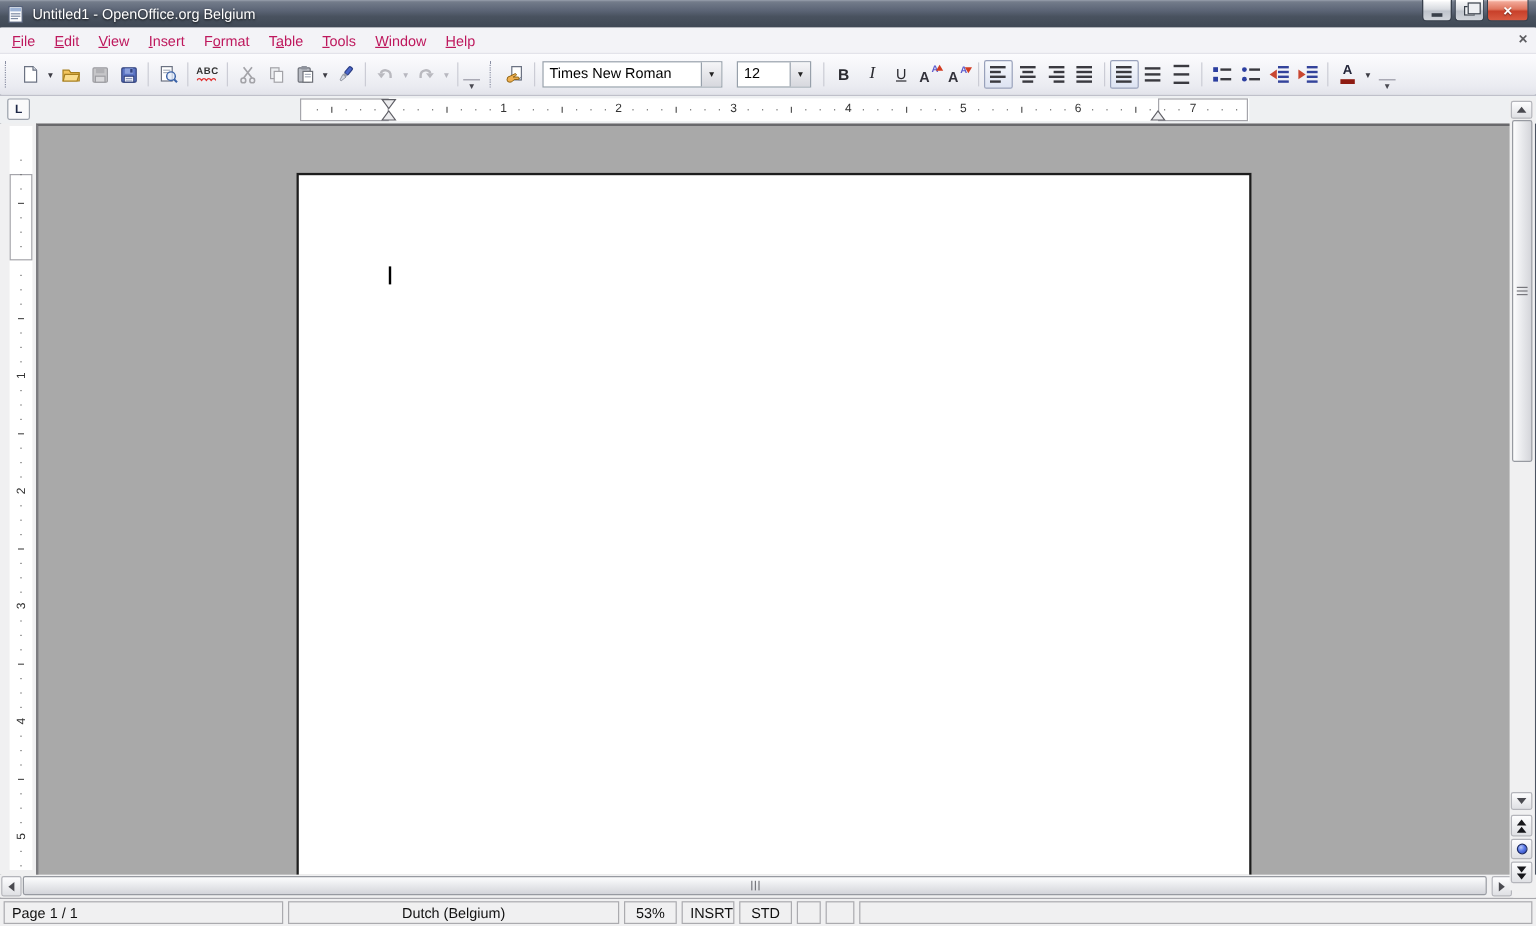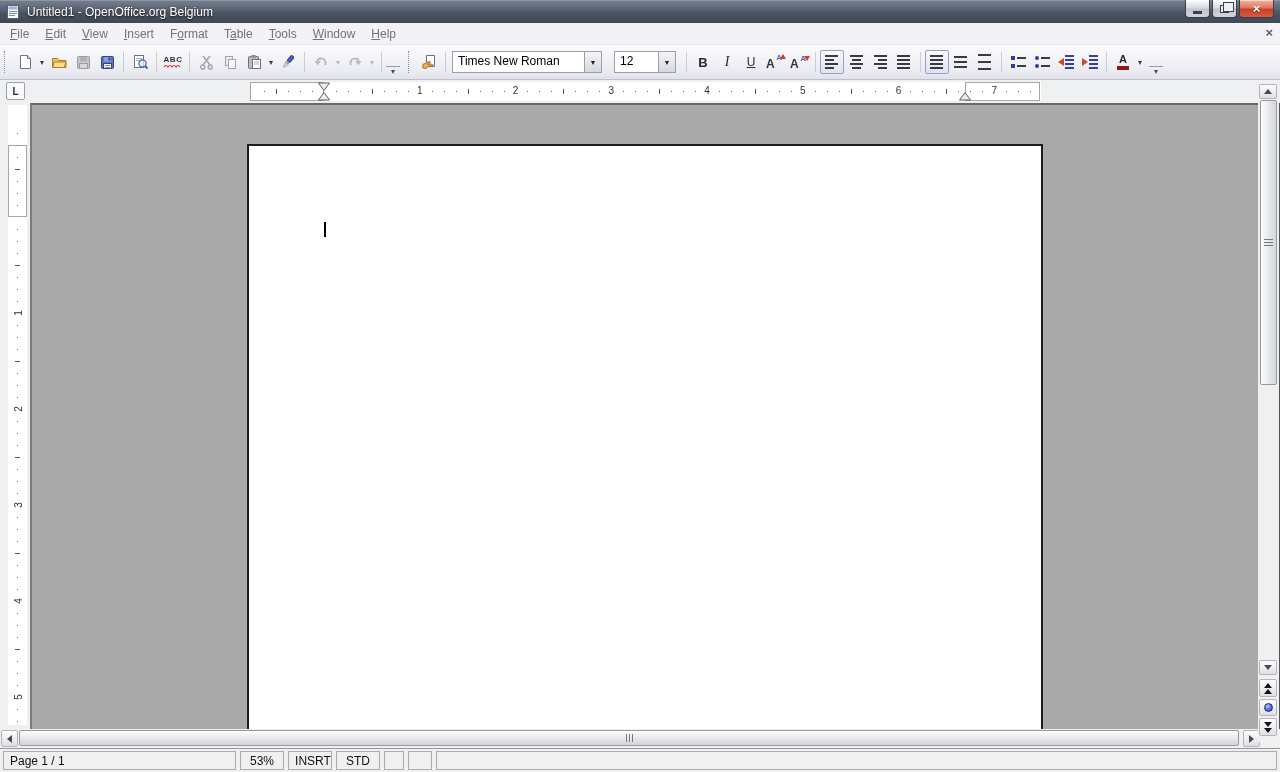--- a/index.html
+++ b/index.html
@@ -23,21 +23,21 @@
                    box-shadow: inset 0 1px #ffd9cf; }
   .min-glyph { width:9px; height:3px; background:#39404a; margin-top:8px; }
   .res-glyph { width:9px; height:8px; border:1.5px solid #39404a; background:#eef0f3; position:relative; }
   .res-glyph::before { content:""; position:absolute; left:2px; top:-4px; width:9px; height:8px;
                        border:1.5px solid #39404a; background:#eef0f3; }
   .close-glyph { color:#fff; font-weight:bold; font-size:13px; line-height:1; text-shadow:0 1px 1px rgba(0,0,0,.5); }
 
   
   .menubar { height:22px; background:#f3f3f7; display:flex; align-items:center; padding-left:2px;
              position:relative; flex:none; border-bottom:1px solid #e3e3ea; }
-  .menu-item { padding:3px 8px; color:#737373; cursor:default; white-space:nowrap; }
+  .menu-item { padding:3px 8px; color:#be185d; cursor:default; white-space:nowrap; }
   .menu-item u { text-decoration:underline; }
   .doc-close { position:absolute; right:7px; top:2px; color:#5c5c60; font-size:13px; font-weight:bold; line-height:16px; }
 
   
   .toolbar-row { height:35px; background:linear-gradient(#fcfcfe, #eaebf1 80%, #e2e3ea);
                  border-bottom:1px solid #bfc0ca; display:flex; align-items:center; flex:none; padding-left:1px; }
   .grip { width:4px; height:22px; border-left:1px dotted #8a8fa3; margin:0 5px 0 3px; }
   .sep  { width:1px; height:20px; background:#cbccd5; margin:0 4px; }
   .tbtn { height:24px; min-width:24px; display:flex; align-items:center; justify-content:center;
           border:1px solid transparent; border-radius:2px; padding:0 1px; }
@@ -685,20 +685,21 @@
         </div>
       <div class="hs-btn" style="position:absolute;right:0;top:0;">
           <span class="t-rt"></span>
         </div>
     </div>
     <div class="hs-corner"></div>
   </div>
 
   <div class="statusbar">
     <div class="scell w-page">Page 1 / 1</div>
+    <div class="scell w-lang c">Dutch (Belgium)</div>
     <div class="scell w-zoom c">53%</div>
     <div class="scell w-ins c">INSRT</div>
     <div class="scell w-std c">STD</div>
     <div class="scell w-e1"></div>
     <div class="scell w-e2"></div>
     <div class="scell w-long"></div>
   </div>
 
 </div>
 

